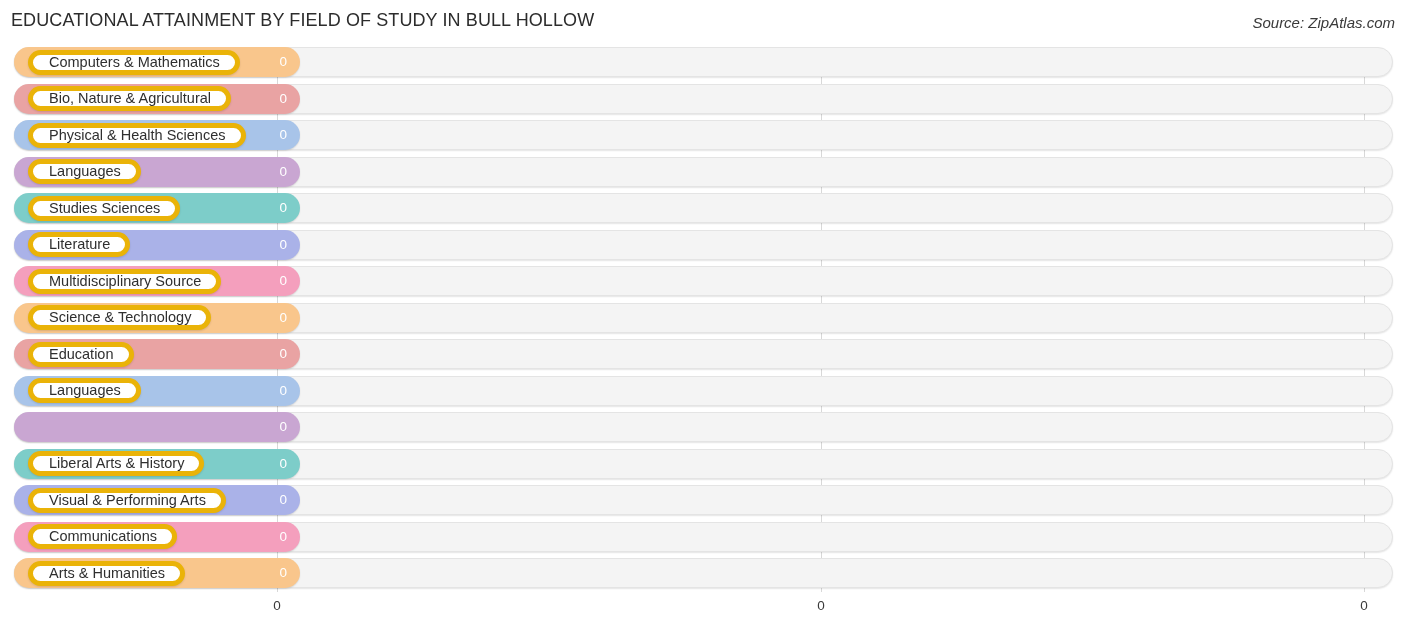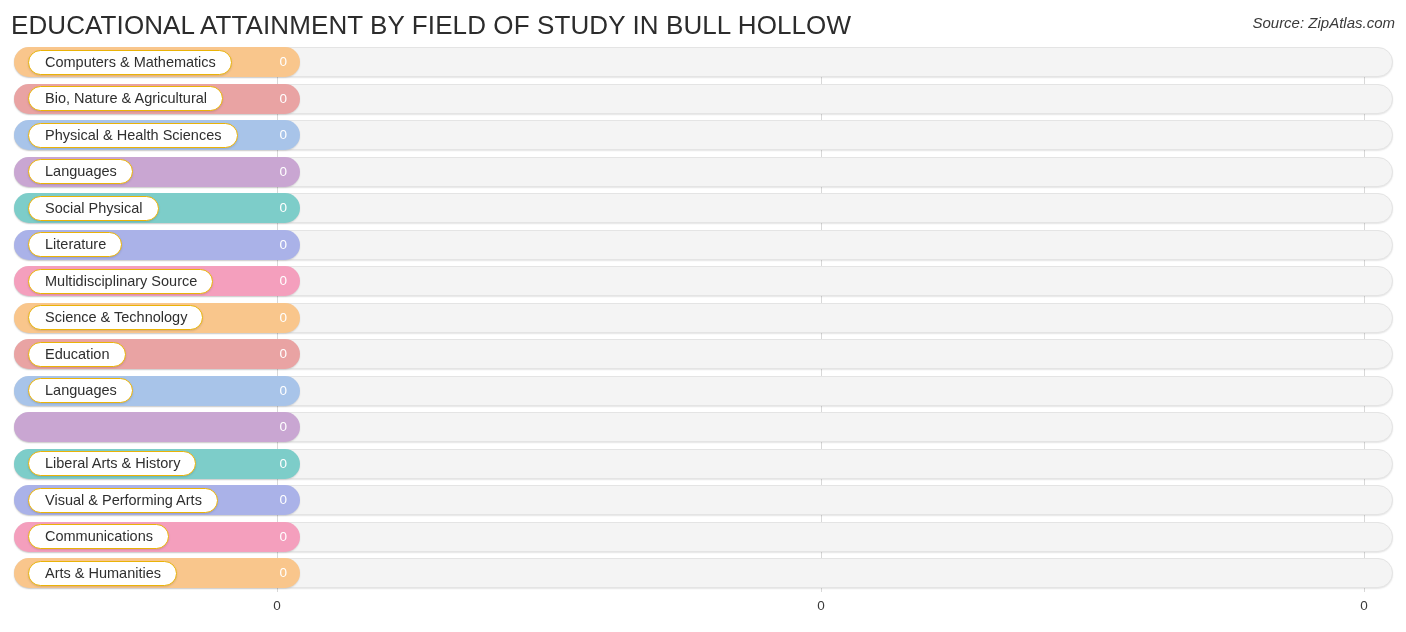--- a/index.html
+++ b/index.html
@@ -24,21 +24,21 @@
     position: absolute;
     left: 0;
     top: 0;
     width: 1406px;
     height: 46px;
   }
   .chart-title {
     position: absolute;
     left: 11px;
     top: 10px;
-    font-size: 26px;
+    font-size: 18px;
     letter-spacing: 0.1px;
     color: #2c2c2c;
     white-space: nowrap;
   }
   .source {
     position: absolute;
     right: 11px;
     top: 14px;
     font-size: 15px;
     font-style: italic;
@@ -114,21 +114,21 @@
     margin-right: 13px;
     line-height: 1;
   }
   
   .label-pill {
     position: absolute;
     left: 28px;
     top: 2.5px;
     height: 25px;
     background: #ffffff;
-    border: 1px solid #eab308;
+    border: 5px solid #eab308;
     border-radius: 13px;
     box-sizing: border-box;
     display: flex;
     align-items: center;
     padding: 0 15px 0 16px;
     box-shadow: 0 1px 2px rgba(0,0,0,0.13);
     white-space: nowrap;
   }
   .label-text {
     font-size: 14.5px;
@@ -205,21 +205,21 @@
           <div class="label-pill">
             <span class="label-text">Languages</span>
           </div>
         </div>
         <div class="row">
           <div class="track"></div>
           <div class="bar" style="width: 286px; background: rgb(125, 205, 201);">
             <span class="bar-value">0</span>
           </div>
           <div class="label-pill">
-            <span class="label-text">Social Physical</span>
+            <span class="label-text">Studies Sciences</span>
           </div>
         </div>
         <div class="row">
           <div class="track"></div>
           <div class="bar" style="width: 286px; background: rgb(170, 178, 232);">
             <span class="bar-value">0</span>
           </div>
           <div class="label-pill">
             <span class="label-text">Literature</span>
           </div>

